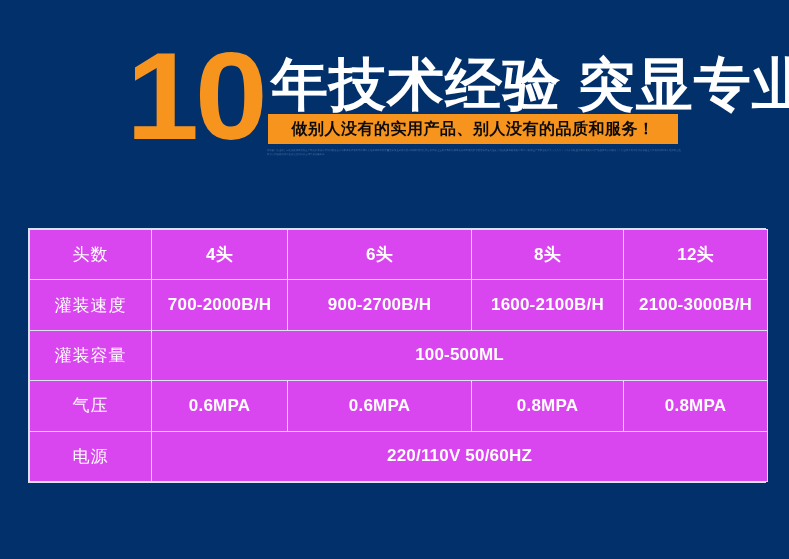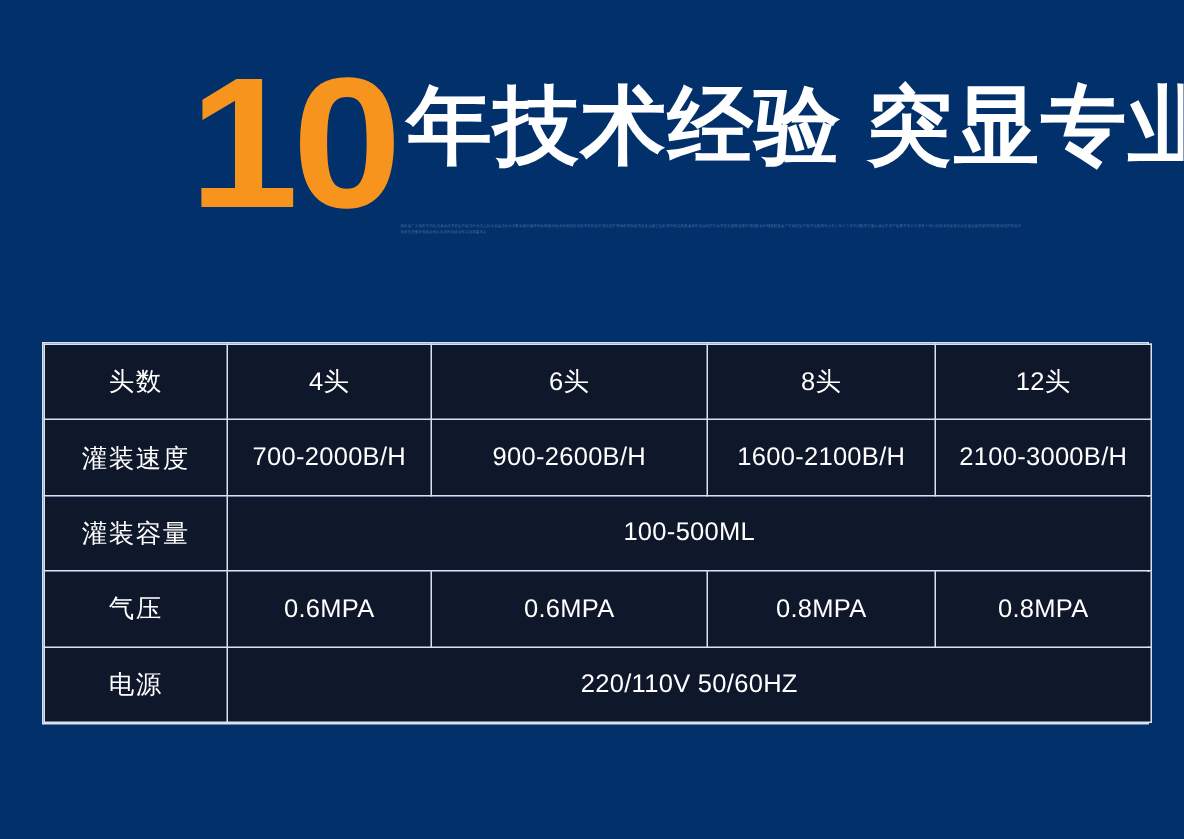--- a/index.html
+++ b/index.html
@@ -74,50 +74,51 @@
   table.spec{
     width:100%;height:100%;
     border-collapse:collapse;
     table-layout:fixed;
   }
   table.spec td{
     border:1px solid #d9e2ef;
     color:#ffffff;
     text-align:center;
     vertical-align:middle;
-    background:#0f172a;
+    background:#d946ef;
     padding:0;
     height:36px;
     white-space:nowrap;
     overflow:hidden;
   }
   td.lbl{
     font-size:17px;
     font-weight:normal;
     letter-spacing:1px;
   }
   td.val{
     font-size:17px;
-    font-weight:normal;
+    font-weight:bold;
     letter-spacing:0.2px;
   }
   col.c0{width:122px;}
   col.c1{width:136px;}
   col.c2{width:184px;}
   col.c3{width:152px;}
   col.c4{width:144px;}
 </style>
 </head>
 <body>
 
 <div id="page">
 
   <div class="hero">
     <div class="hero-num">10</div>
     <div class="hero-head">年技术经验 突显专业</div>
+    <div class="hero-banner">做别人没有的实用产品、别人没有的品质和服务！</div>
     <div class="hero-micro">该设备广泛适用于日化洗涤液体灌装生产线洗手液洗洁精沐浴露洗发水消毒液酒精凝胶等粘稠或水性液体物料的定量灌装作业采用优质不锈钢材质制造符合食品级卫生标准整机结构紧凑操作简便维护方便灌装精度高速度可调适配多种规格瓶型客户可根据生产需求选配四头六头八头十二头不同配置方案以满足不同产能要求本公司拥有十年行业技术积累提供从设备选型安装调试到售后维护的全程技术支持服务热线欢迎来电咨询洽谈合作共创双赢未来</div>
   </div>
 
   <div class="spec-wrap">
     <table class="spec">
       <colgroup>
         <col class="c0">
           <col class="c1">
           <col class="c2">
           <col class="c3">
@@ -127,21 +128,21 @@
           <tr>
             <td class="lbl">头数</td>
             <td class="val">4头</td>
             <td class="val">6头</td>
             <td class="val">8头</td>
             <td class="val">12头</td>
           </tr>
           <tr>
             <td class="lbl">灌装速度</td>
             <td class="val">700-2000B/H</td>
-            <td class="val">900-2600B/H</td>
+            <td class="val">900-2700B/H</td>
             <td class="val">1600-2100B/H</td>
             <td class="val">2100-3000B/H</td>
           </tr>
           <tr>
             <td class="lbl">灌装容量</td>
             <td class="val" colspan="4">100-500ML</td>
           </tr>
           <tr>
             <td class="lbl">气压</td>
             <td class="val">0.6MPA</td>

